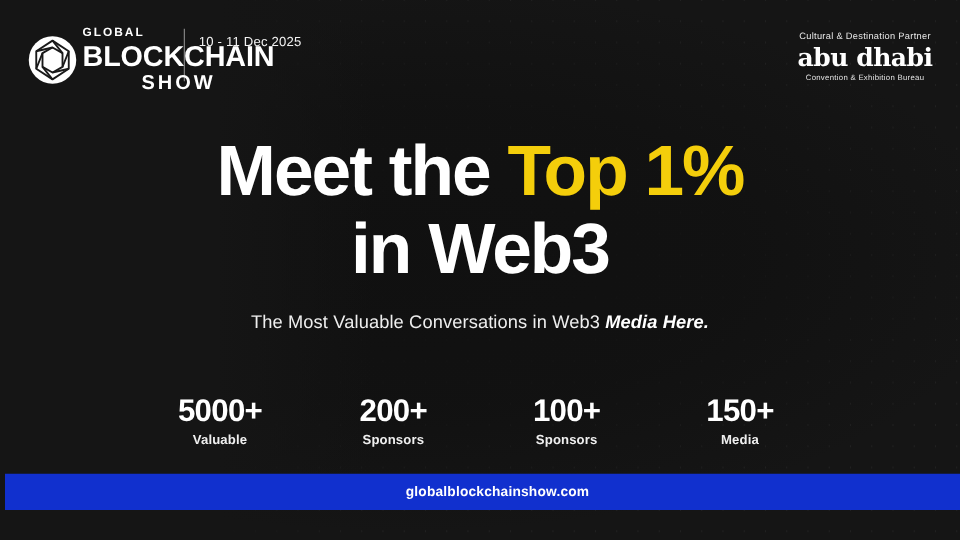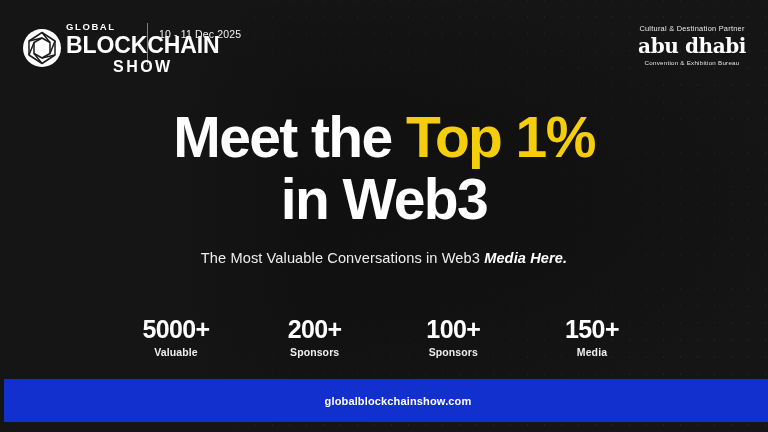--- a/index.html
+++ b/index.html
@@ -214,21 +214,21 @@
     color: #efefef;
     font-weight: 600;
     letter-spacing: 0.1px;
   }
 
   
   .footer-bar {
     position: absolute;
     left: 4px; right: 0;
     top: 379px;
-    height: 43px;
+    height: 29px;
     background: #1130CE;
     display: flex;
     align-items: center;
     justify-content: center;
     padding-left: 24px;
   }
   .footer-url {
     color: #ffffff;
     font-size: 11px;
     font-weight: 600;

